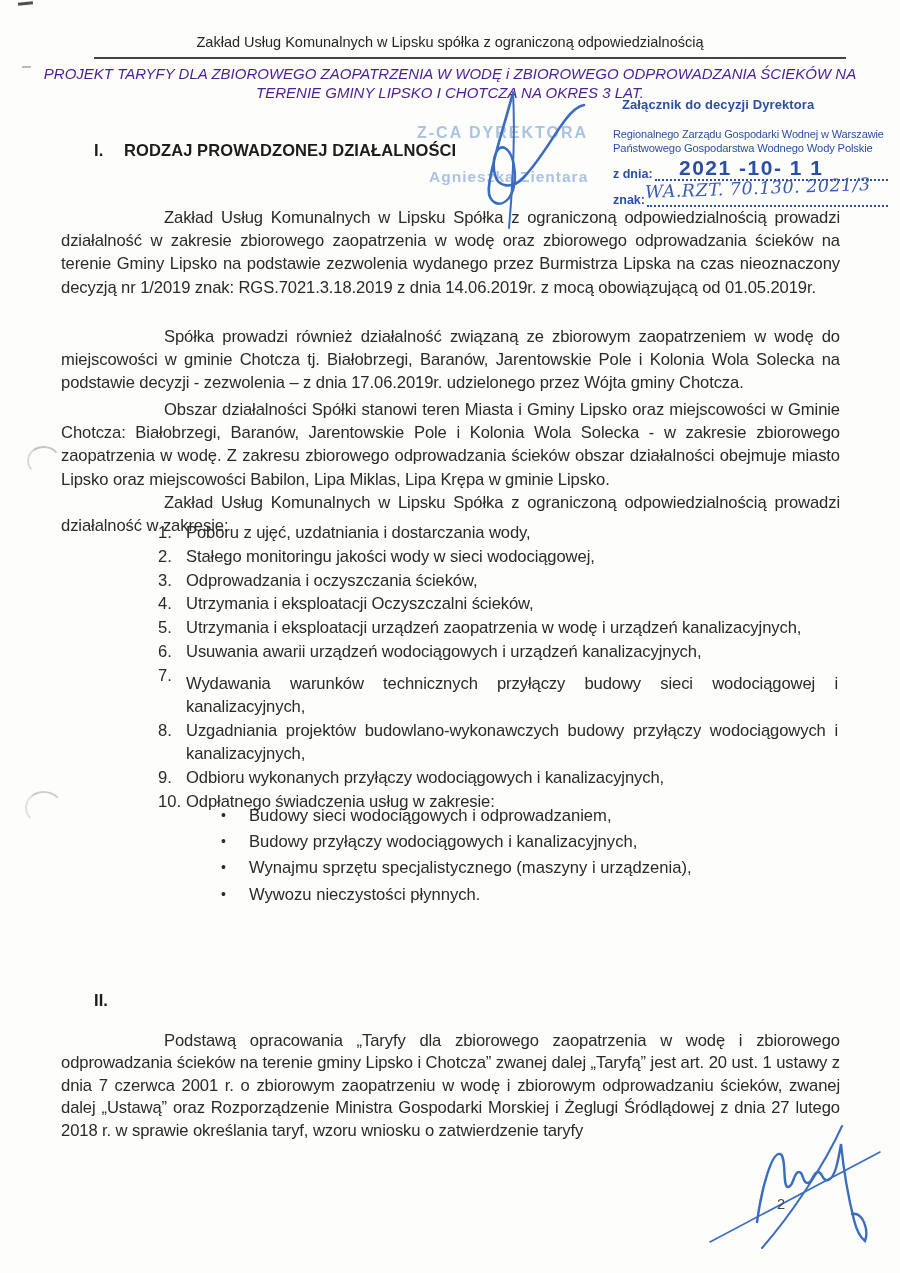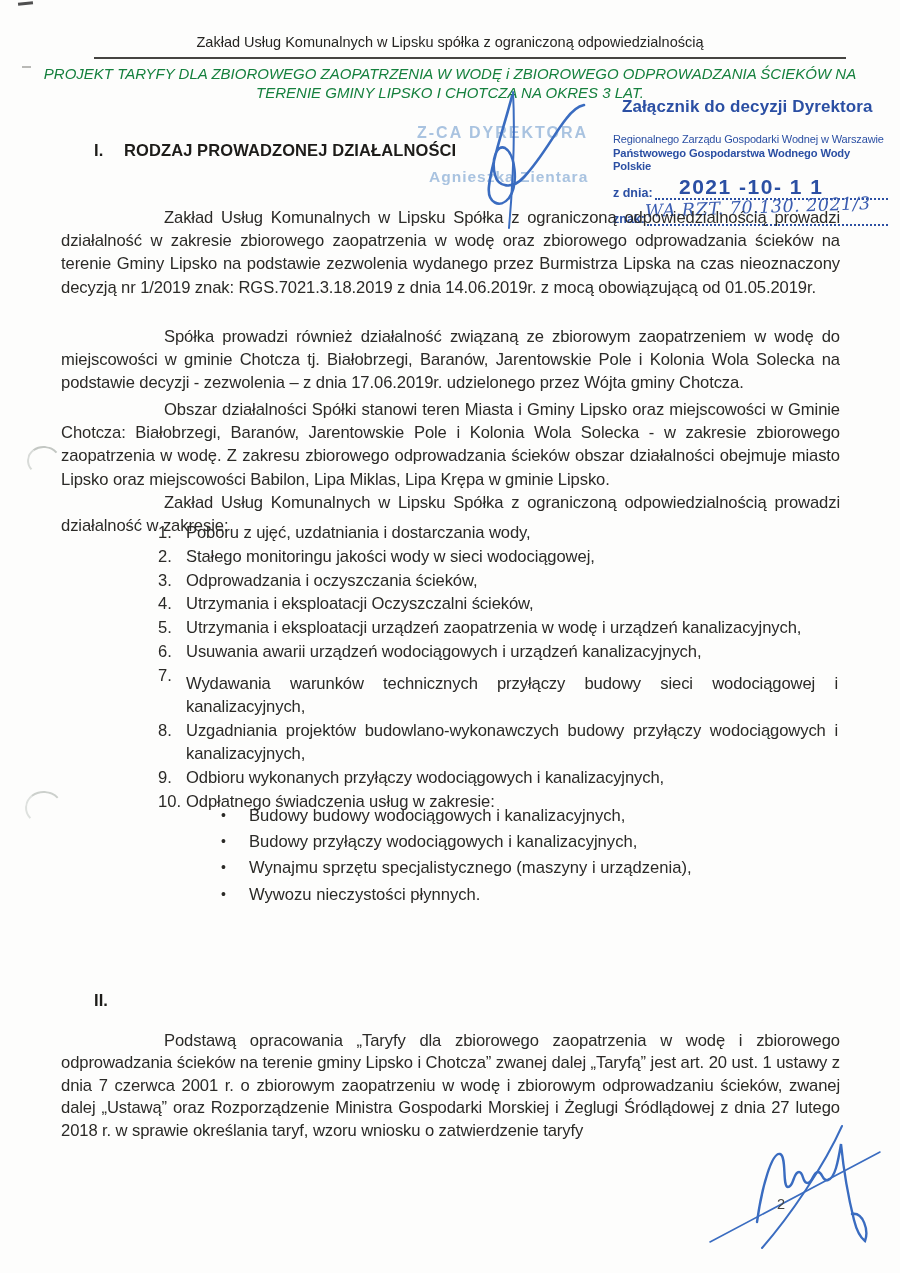--- a/index.html
+++ b/index.html
@@ -10,27 +10,27 @@
   }
   
   .scan-dash1{position:absolute;left:18px;top:2px;width:15px;height:3px;background:#4f4f4f;transform:rotate(-6deg);}
   .scan-dash2{position:absolute;left:22px;top:66px;width:9px;height:2px;background:#b9b9b6;}
   .scan-arc{position:absolute;border:2px solid transparent;border-radius:50%;}
   .scan-arc1{left:27px;top:446px;width:30px;height:26px;border-top-color:#c3c7c3;border-left-color:#d8dbd8;transform:rotate(6deg);}
   .scan-arc2{left:25px;top:791px;width:34px;height:30px;border-top-color:#ccd0cc;border-left-color:#dee1de;transform:rotate(4deg);}
 
   .header-org{position:absolute;top:34px;left:0;width:900px;text-align:center;font-size:14.5px;color:#262522;}
   .header-rule{position:absolute;top:57px;left:94px;width:752px;height:2px;background:#454441;}
-  .doc-title{position:absolute;top:64px;left:30px;width:840px;text-align:center;font-style:italic;font-size:15px;line-height:19px;color:#15803d;}
+  .doc-title{position:absolute;top:64px;left:30px;width:840px;text-align:center;font-style:italic;font-size:15px;line-height:19px;color:#4c1d95;}
 
   
   .stamp{position:absolute;left:613px;top:97px;width:275px;color:#2b4fa3;}
-  .stamp-l1{font-weight:700;font-size:17px;margin-left:9px;letter-spacing:.1px;}
+  .stamp-l1{font-weight:700;font-size:13px;margin-left:9px;letter-spacing:.1px;}
   .stamp-l2{font-weight:400;font-size:11px;line-height:13.5px;margin-top:16px;letter-spacing:-.15px;}
-  .stamp-l3{font-weight:700;font-size:11.2px;line-height:13.5px;letter-spacing:-.15px;}
+  .stamp-l3{font-weight:400;font-size:11.2px;line-height:13.5px;letter-spacing:-.15px;}
   .stamp-row{position:relative;display:flex;align-items:flex-end;margin-top:4px;height:22px;}
   .stamp-label{font-weight:700;font-size:12.5px;}
   .stamp-dots{flex:1;border-bottom:2px dotted #2b4fa3;margin-left:2px;height:16px;}
   .stamp-date-value{position:absolute;left:66px;top:-3px;font-weight:700;font-size:21px;letter-spacing:1.5px;white-space:nowrap;}
   .stamp-ref-value{
     position:absolute;left:32px;top:-7px;white-space:nowrap;
     font-family:"DejaVu Serif",serif;font-style:italic;font-size:17.5px;color:#3a5cb0;
     transform:rotate(-2deg);letter-spacing:.5px;
   }
 
@@ -157,21 +157,21 @@
       </div>
     <div class="oli">
         <span class="num">10.</span>
         <span class="itext">Odpłatnego świadczenia usług w zakresie:</span>
       </div>
   </div>
 
   <div class="ulist">
     <div class="uli">
         <span class="bullet"></span>
-        <span class="itext">Budowy budowy wodociągowych i kanalizacyjnych,</span>
+        <span class="itext">Budowy sieci wodociągowych i odprowadzaniem,</span>
       </div>
     <div class="uli">
         <span class="bullet"></span>
         <span class="itext">Budowy przyłączy wodociągowych i kanalizacyjnych,</span>
       </div>
     <div class="uli">
         <span class="bullet"></span>
         <span class="itext">Wynajmu sprzętu specjalistycznego (maszyny i urządzenia),</span>
       </div>
     <div class="uli">

